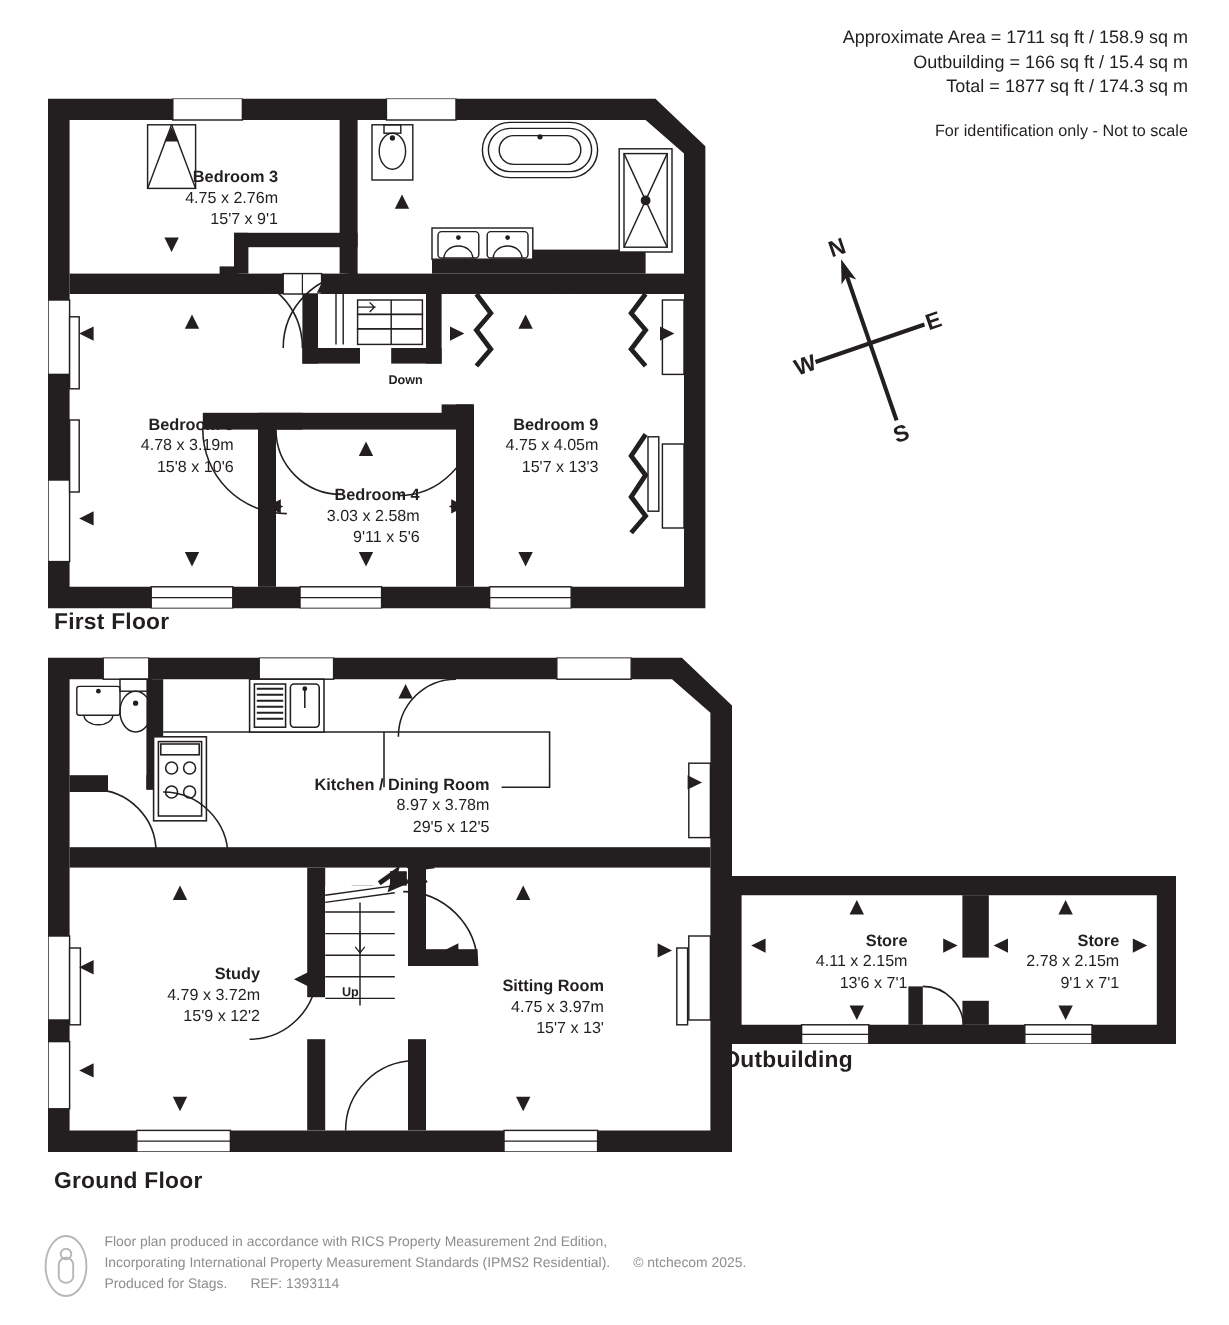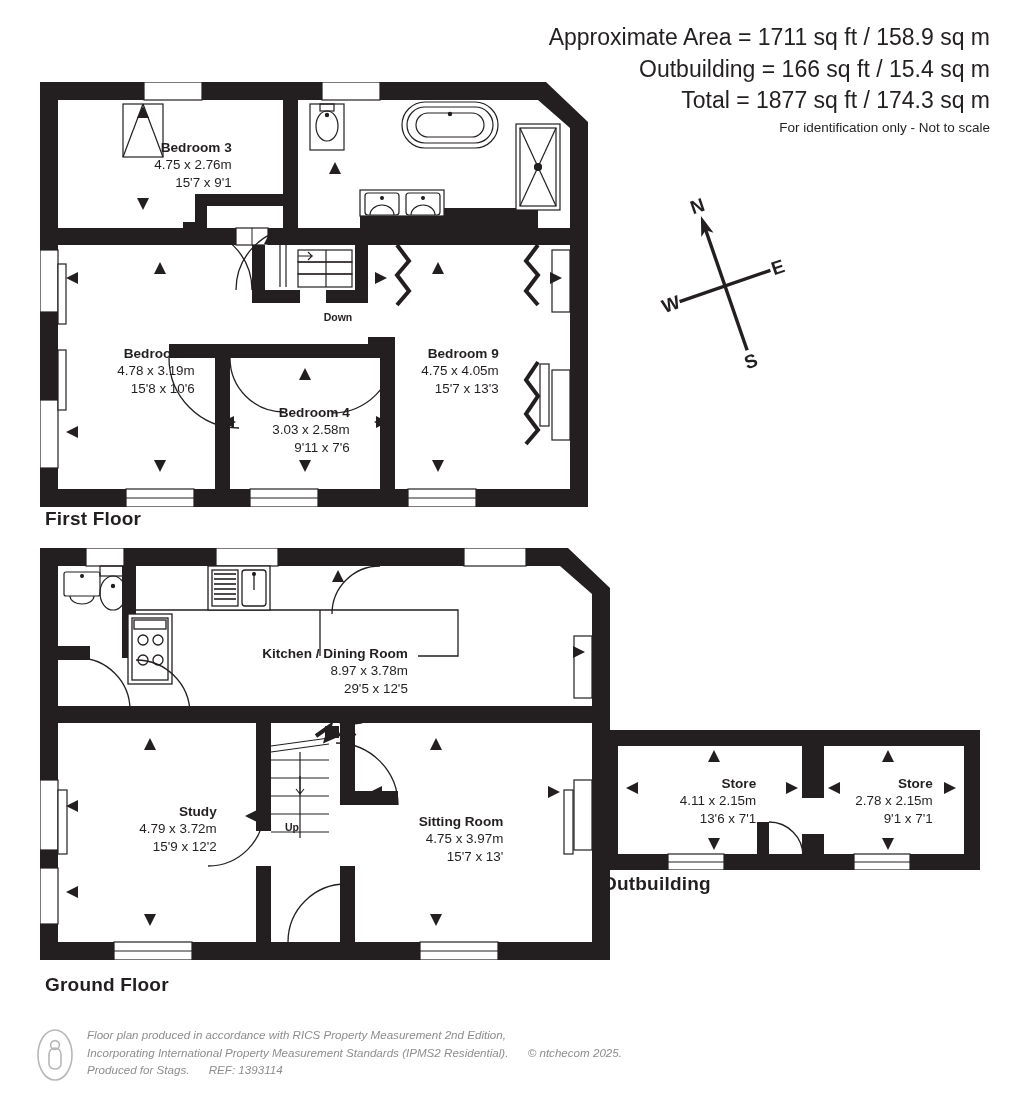--- a/index.html
+++ b/index.html
@@ -18,29 +18,29 @@
   }
 
   
   #header {
     position: absolute;
     top: 22px;
     right: 34px;
     text-align: right;
   }
   #header .area-line {
-    font-size: 23px;
+    font-size: 15px;
     color: #231f20;
     line-height: 1.38;
     white-space: nowrap;
   }
   #header .note-line {
     font-size: 13.5px;
     color: #231f20;
-    margin-top: 3px;
+    margin-top: 17px;
     white-space: nowrap;
   }
 
   
   .floor-caption {
     position: absolute;
     font-size: 19px;
     font-weight: bold;
     color: #231f20;
     letter-spacing: .2px;
@@ -94,21 +94,20 @@
     width: 760px;
     display: flex;
     align-items: flex-start;
     gap: 13px;
   }
   #footer .fp-logo { flex: 0 0 auto; margin-top: 2px; }
   #footer .fp-text {
     font-size: 11.6px;
     color: #8d8d8f;
     line-height: 1.52;
-    font-style: italic;
   }
   #footer .fp-text .ref-row { margin-top: 0; }
   #footer .fp-text .inline-copy { margin-left: 16px; }
 </style>
 </head>
 <body>
 
 <div id="page">
 
   <div id="header">
@@ -277,21 +276,21 @@
     <div class="rl-dim">15'7 x 9'1</div>
   </div>
   <div class="room-label" style="left:156px; top:345px;">
     <div class="rl-name">Bedroom 3</div>
     <div class="rl-dim">4.78 x 3.19m</div>
     <div class="rl-dim">15'8 x 10'6</div>
   </div>
   <div class="room-label" style="left:311px; top:404px;">
     <div class="rl-name">Bedroom 4</div>
     <div class="rl-dim">3.03 x 2.58m</div>
-    <div class="rl-dim">9'11 x 7'6</div>
+    <div class="rl-dim">9'11 x 5'6</div>
   </div>
   <div class="room-label" style="left:460px; top:345px;">
     <div class="rl-name">Bedroom 9</div>
     <div class="rl-dim">4.75 x 4.05m</div>
     <div class="rl-dim">15'7 x 13'3</div>
   </div>
   <div class="stair-label" style="left:338px; top:311px;">Down</div>
 
   <div class="floor-caption" style="left:45px; top:508px;">First Floor</div>
 

